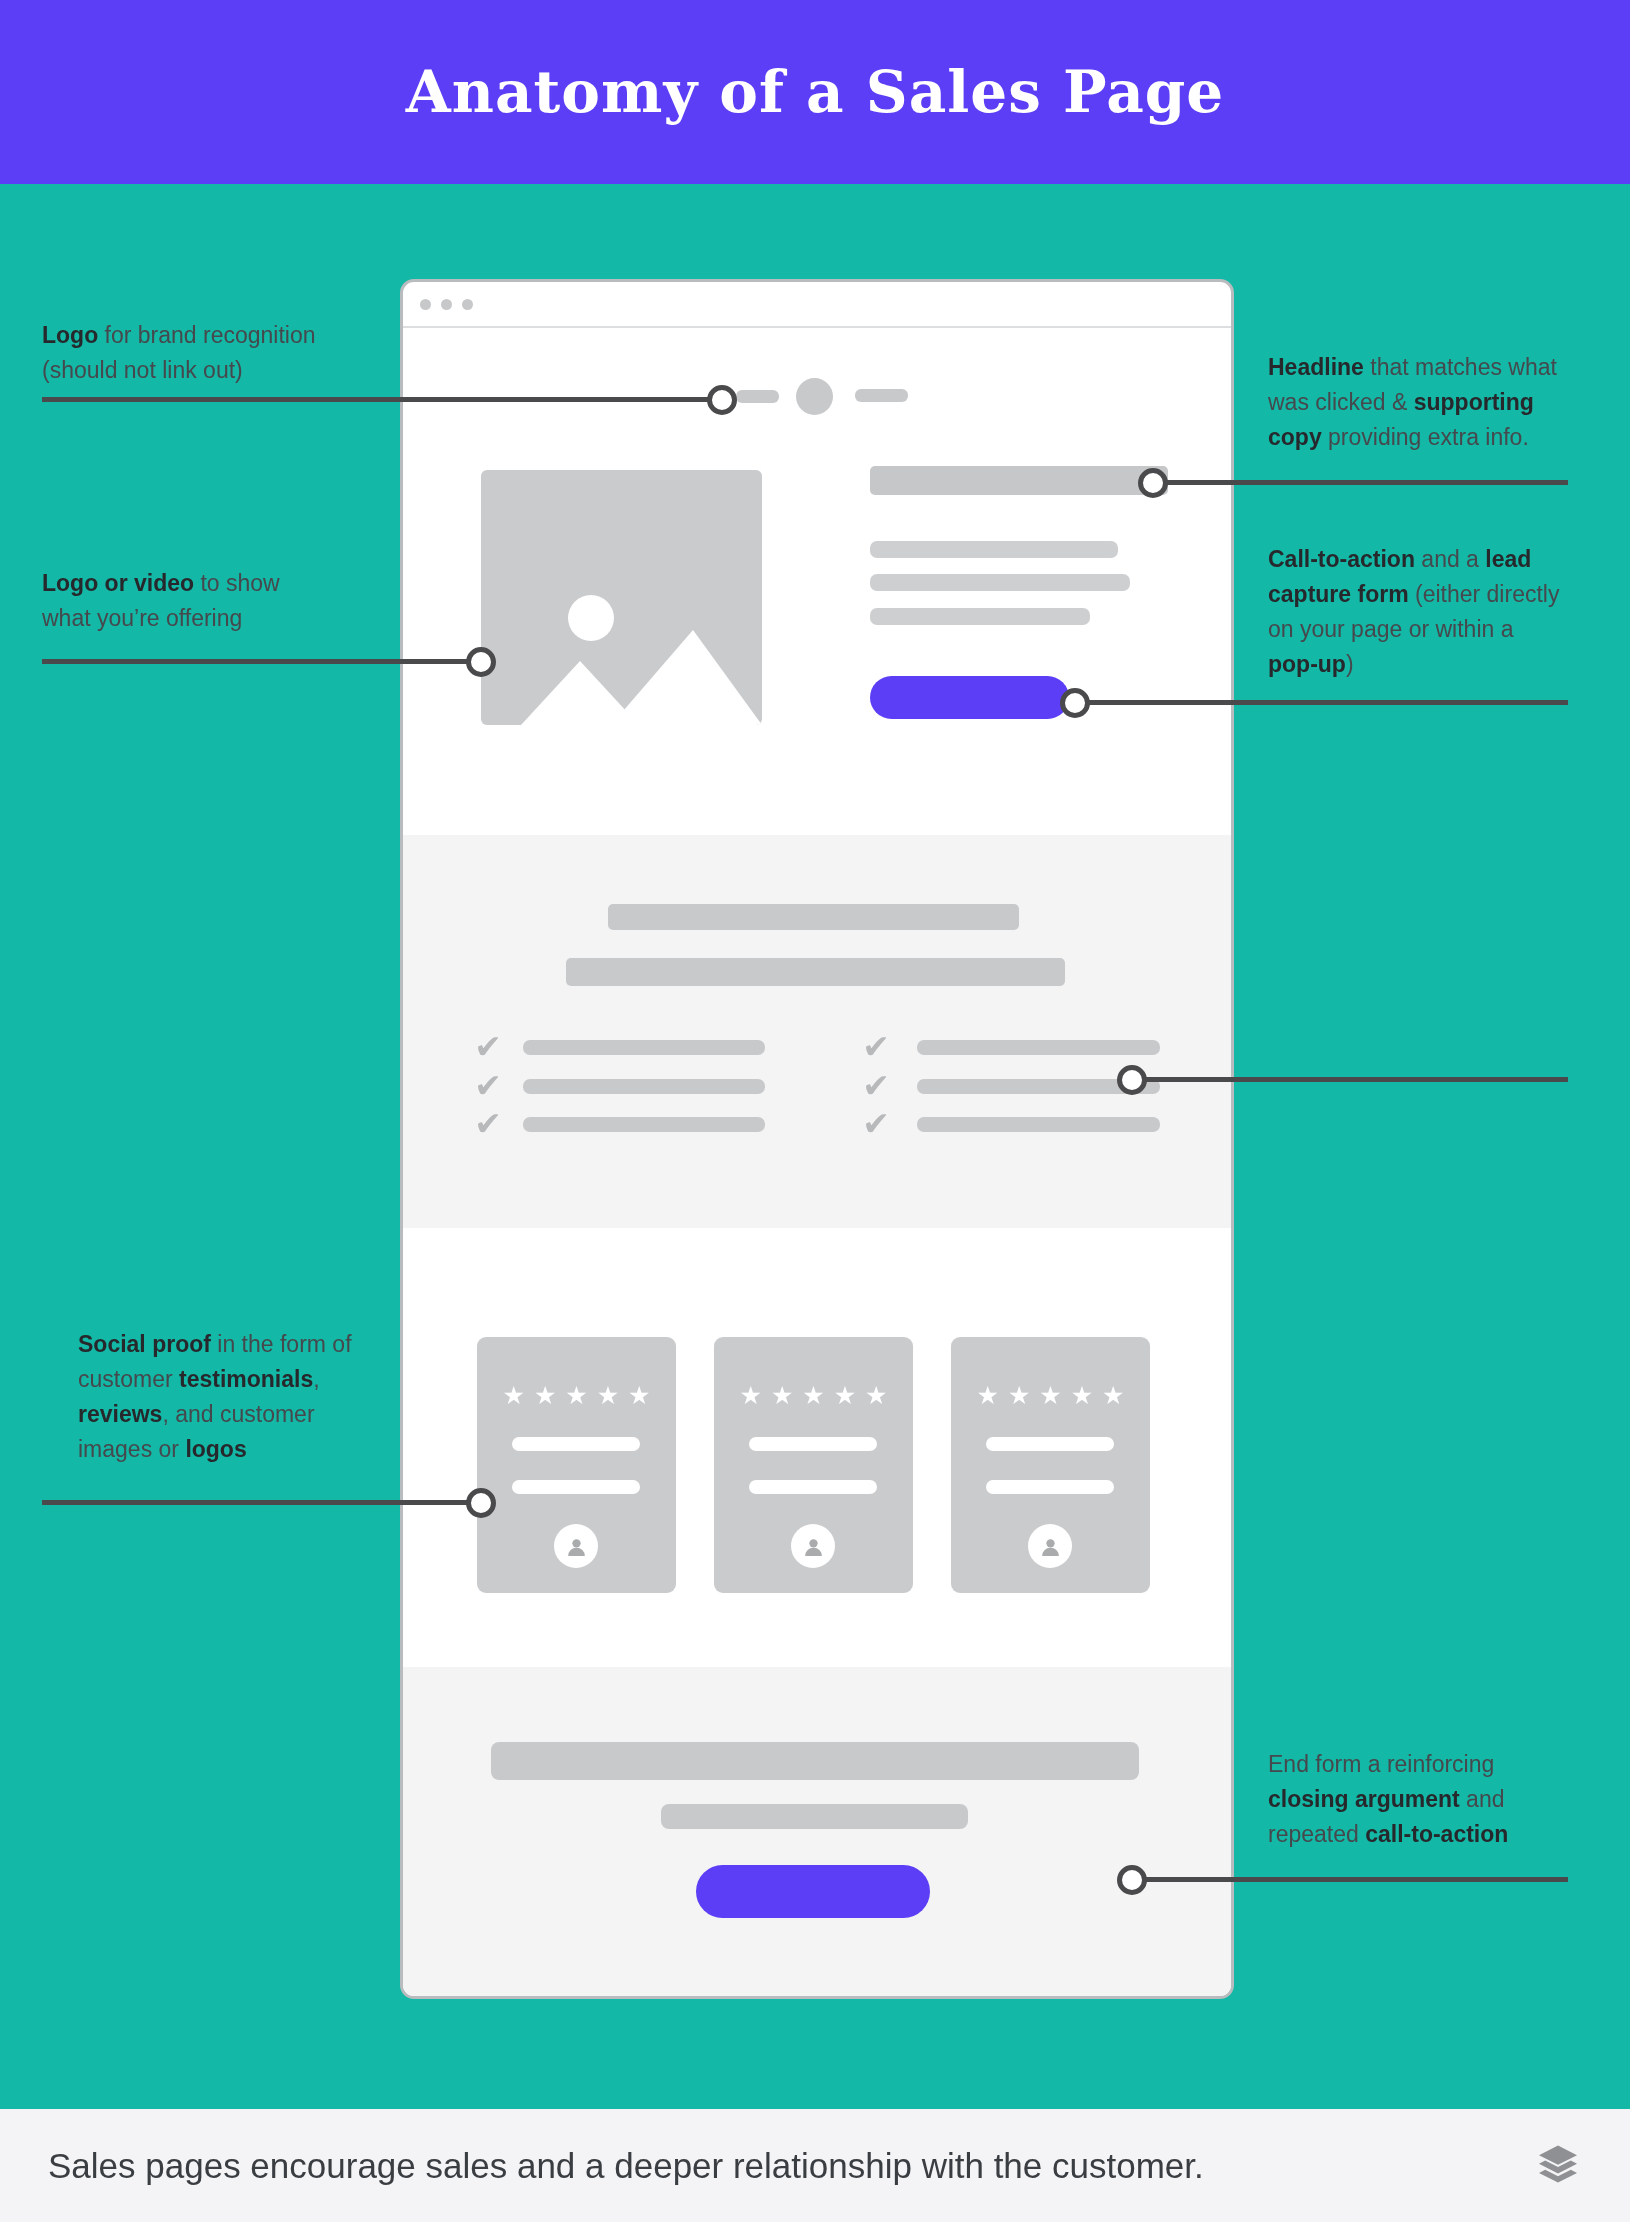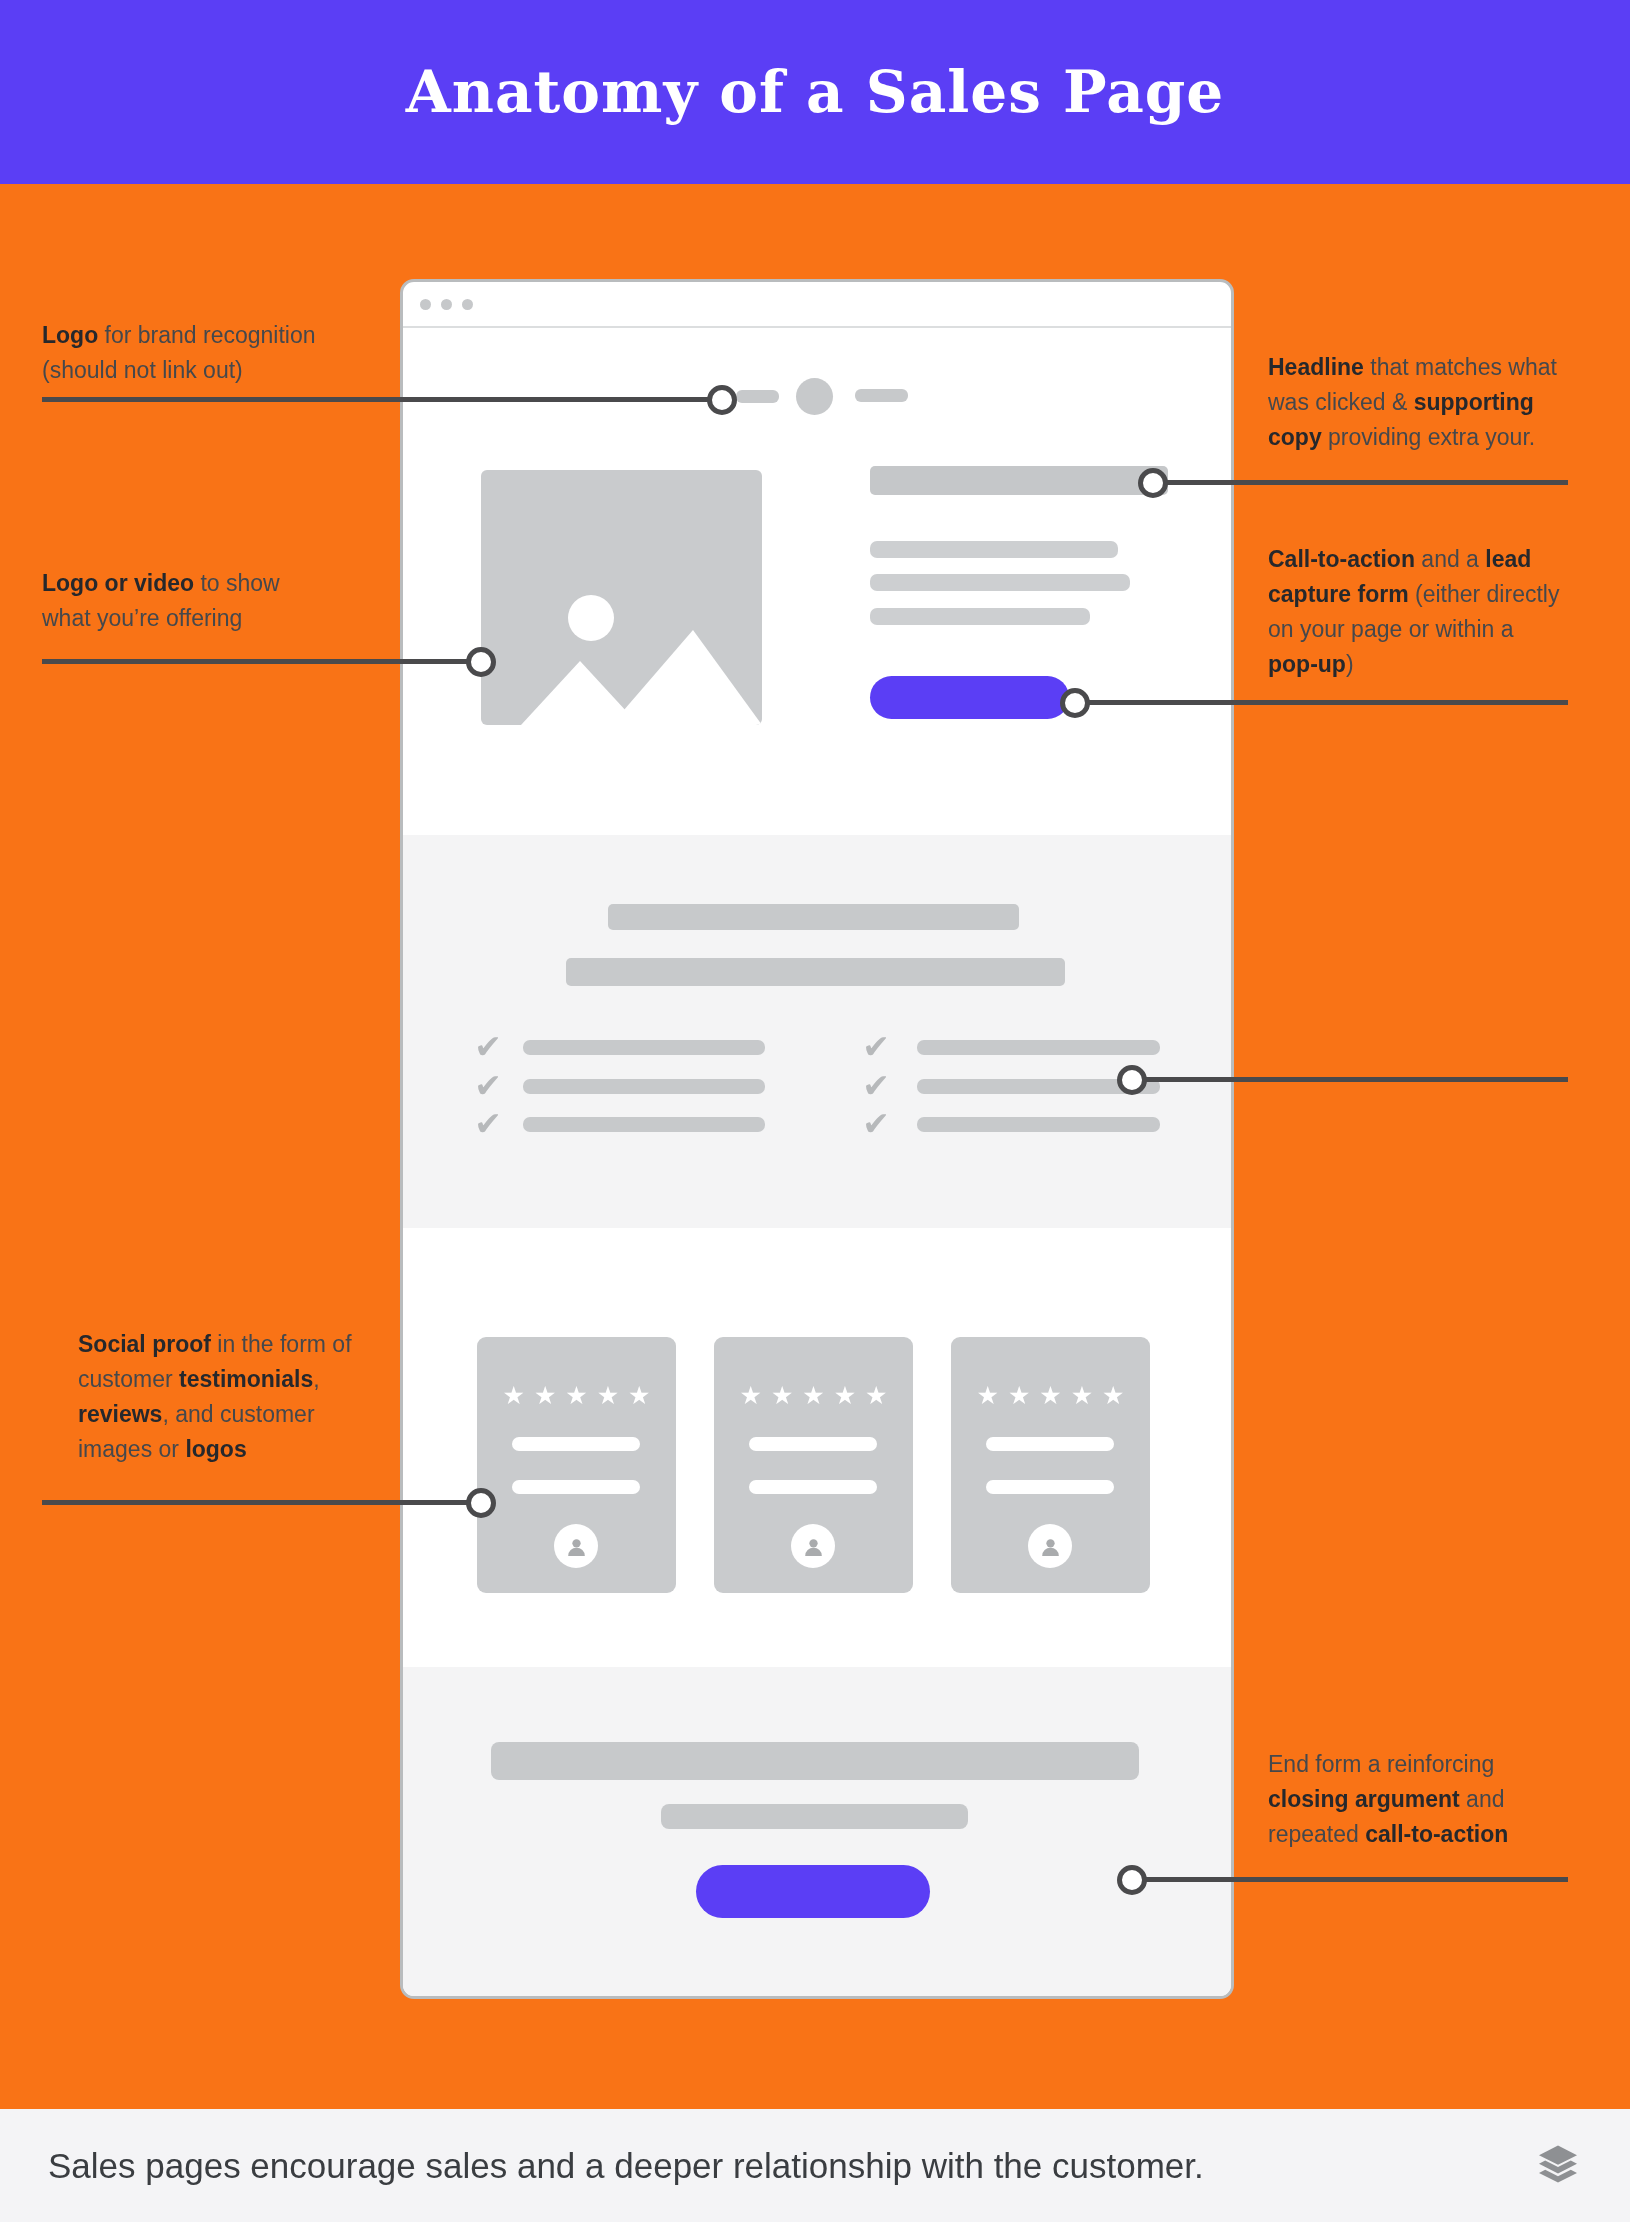--- a/index.html
+++ b/index.html
@@ -1,18 +1,18 @@
 <!DOCTYPE html>
 <html style="--accent: #5B3EF5; --frame: #B9BCBE; --ph: #C7C9CB; --section: #F4F4F5; --line: #4A4A4C; --footerbg: #F4F4F6;"><head>
 <meta charset="utf-8">
 <style>
   * { margin:0; padding:0; box-sizing:border-box; }
   html,body { background:#ffffff; }
   body { font-family:"Liberation Sans", sans-serif; }
-  .page { position:relative; width:1630px; height:2222px; background:#f97316; overflow:hidden; }
+  .page { position:relative; width:1630px; height:2222px; background:#14b8a6; overflow:hidden; }
 
   
   .banner { position:absolute; left:0; top:0; width:1630px; height:184px;
             background:var(--accent,#5B3EF5); display:flex; align-items:center; justify-content:center; }
   .title  { color:#ffffff; font-family:"DejaVu Serif", serif; font-weight:700; font-size:58px; letter-spacing:1px; }
 
   
   .browser { position:absolute; left:400px; top:279px; width:834px; height:1720px;
              background:#ffffff; border:3px solid var(--frame,#B9BCBE); border-radius:14px; z-index:1; }
   .browser-bar { position:absolute; left:0; top:0; width:100%; height:46px;
@@ -205,21 +205,21 @@
   <div class="node node-l2"></div>
   <div class="node node-l3"></div>
   <div class="node node-r1"></div>
   <div class="node node-r2"></div>
   <div class="node node-r3"></div>
   <div class="node node-r4"></div>
 
   <div class="anno anno-l1"><span class="seg-b">Logo</span><span> for brand recognition (should not link out)</span></div>
   <div class="anno anno-l2"><span class="seg-b">Logo or video</span><span> to show what you’re offering</span></div>
   <div class="anno anno-l3"><span class="seg-b">Social proof</span><span> in the form of customer </span><span class="seg-b">testimonials</span><span>, </span><span class="seg-b">reviews</span><span>, and customer images or </span><span class="seg-b">logos</span></div>
-  <div class="anno anno-r1"><span class="seg-b">Headline</span><span> that matches what was clicked &amp; </span><span class="seg-b">supporting copy</span><span> providing extra your.</span></div>
+  <div class="anno anno-r1"><span class="seg-b">Headline</span><span> that matches what was clicked &amp; </span><span class="seg-b">supporting copy</span><span> providing extra info.</span></div>
   <div class="anno anno-r2"><span class="seg-b">Call-to-action</span><span> and a </span><span class="seg-b">lead capture form</span><span> (either directly on your page or within a </span><span class="seg-b">pop-up</span><span>)</span></div>
   <div class="anno anno-r4"><span>End form a reinforcing </span><span class="seg-b">closing argument</span><span> and repeated </span><span class="seg-b">call-to-action</span></div>
 
   <footer class="footer">
     <div class="footer-text">Sales pages encourage sales and a deeper relationship with the customer.</div>
     <svg width="48" height="48" viewBox="0 0 24 24">
       <path d="M12 1.8 21.5 6.6 12 11.4 2.5 6.6Z" fill="#8E9093"></path>
       <path d="M5.6 9.3 2.5 10.9 12 15.7 21.5 10.9 18.4 9.3 12 12.5Z" fill="#8E9093"></path>
       <path d="M5.6 13.9 2.5 15.5 12 20.3 21.5 15.5 18.4 13.9 12 17.1Z" fill="#8E9093"></path>
     </svg>

